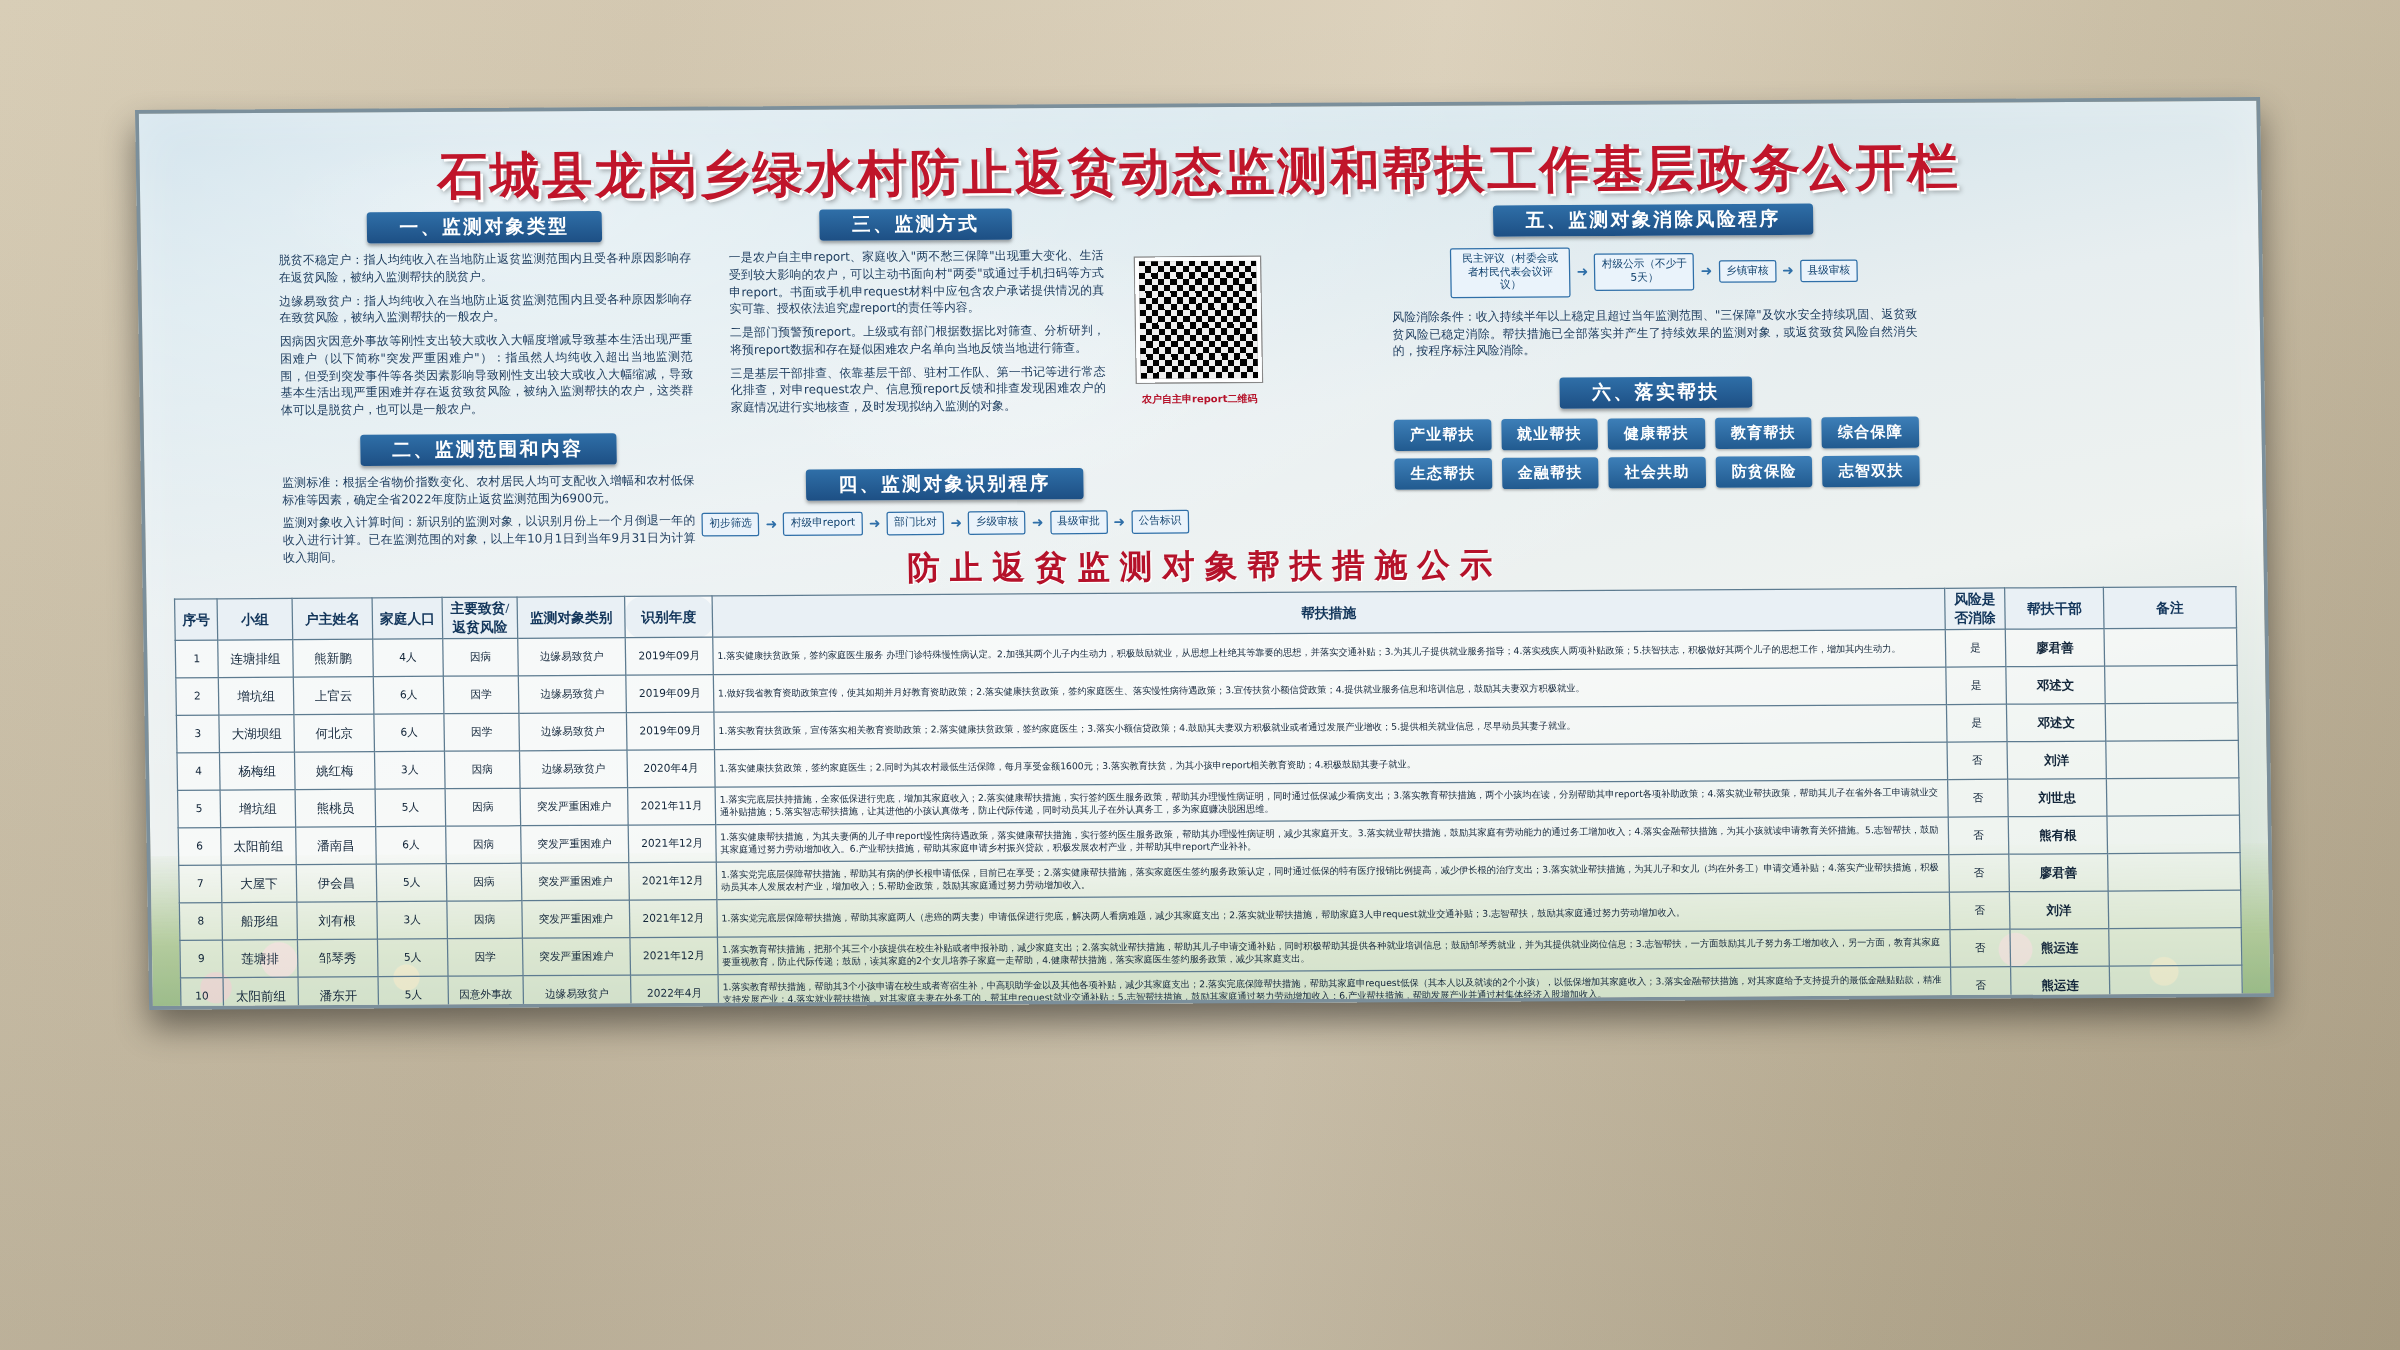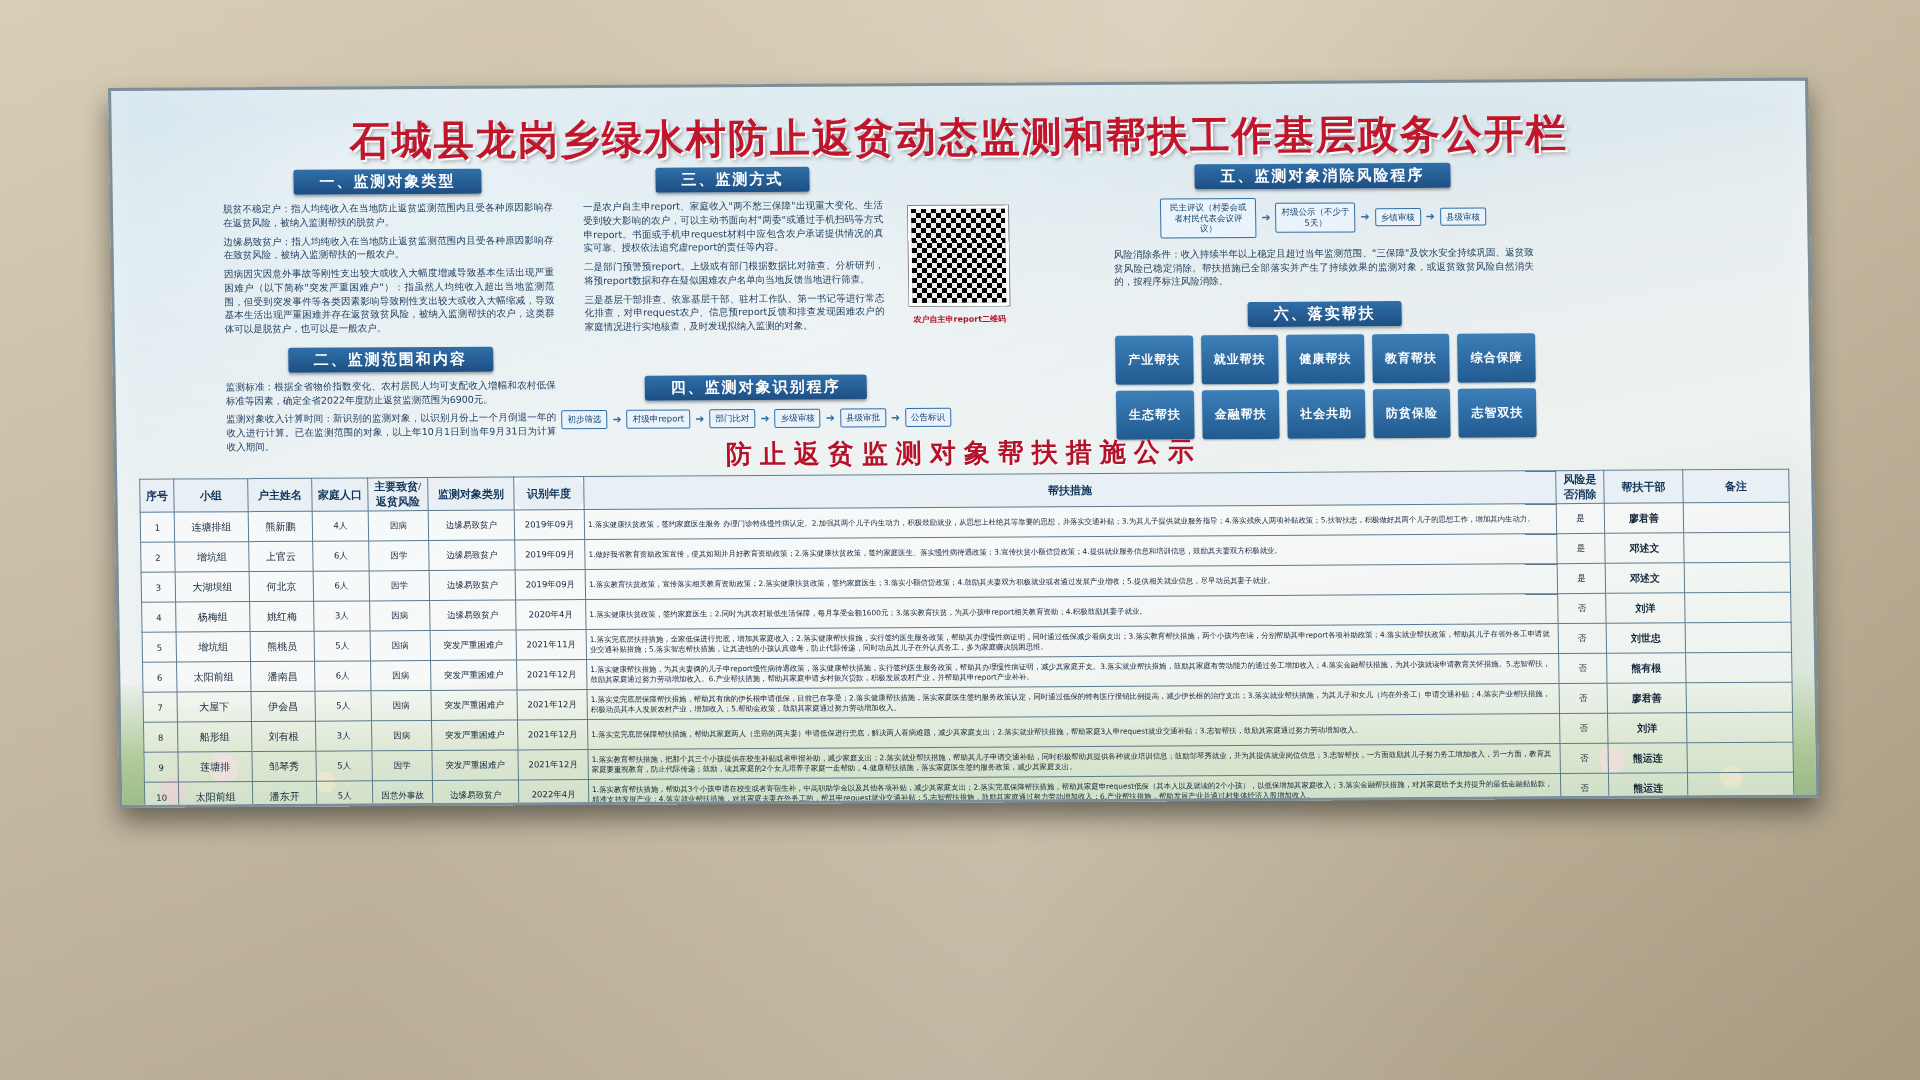--- a/index.html
+++ b/index.html
@@ -105,21 +105,21 @@
     font-size:8.5px; padding:3px 5px; border-radius:2px; white-space:nowrap;
     text-align:center; line-height:1.25;
   }
   .arrow{ color:#2f6fa8; font-size:11px; }
 
   
   #help-grid{ display:grid; grid-template-columns:repeat(5,1fr); gap:6px 8px; margin-top:8px; }
   .help-cell{
     background:linear-gradient(180deg,#3d7fb8,#215a8f);
     color:#fff; font-size:12px; font-weight:bold; text-align:center;
-    padding:16px 2px; border-radius:3px; letter-spacing:1px;
+    padding:4px 2px; border-radius:3px; letter-spacing:1px;
     box-shadow:0 1px 2px rgba(0,0,0,.3);
   }
 
   
   #table-title{
     position:absolute; left:0; right:0; top:350px; text-align:center;
     font-family:"DejaVu Serif", serif;
     font-size:26px; font-weight:bold; color:#b5122a; letter-spacing:8px;
     text-shadow:1px 1px 0 #fff;
   }
@@ -221,21 +221,21 @@
       </div>
     </div>
 
     <div id="table-title">防止返贫监测对象帮扶措施公示</div>
 
     <div id="table-wrap">
       <table>
         <thead>
           <tr>
             <th style="width:34px;">序号</th>
-            <th style="width:74px;">小组</th>
+            <th style="width:60px;">小组</th>
             <th style="width:64px;">户主姓名</th>
             <th style="width:56px;">家庭人口</th>
             <th style="width:60px;font-family:Liberation Serif, serif;">主要致贫/返贫风险</th>
             <th style="width:86px;">监测对象类别</th>
             <th style="width:70px;border-radius:13px;">识别年度</th>
             <th>帮扶措施</th>
             <th style="width:48px;">风险是否消除</th>
             <th style="width:79px;">帮扶干部</th>
             <th style="width:106px;">备注</th>
           </tr>

